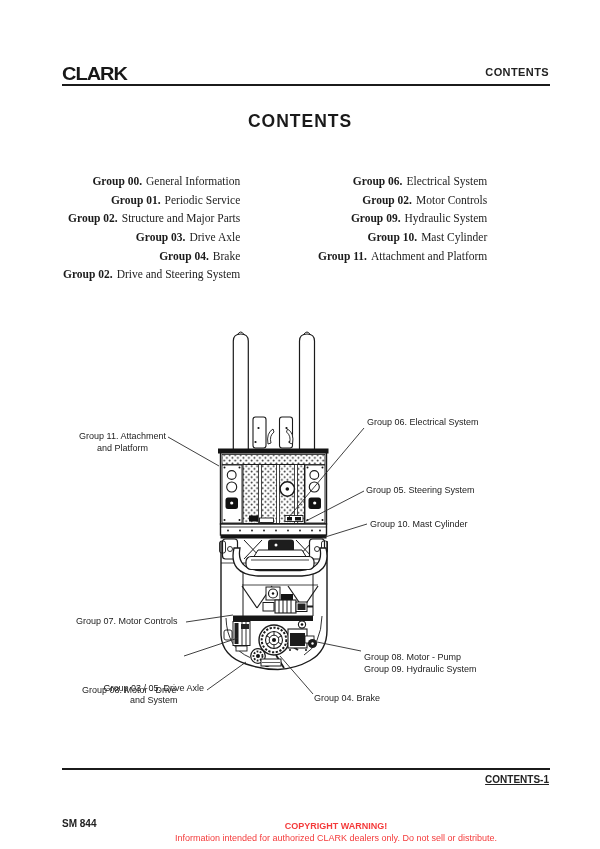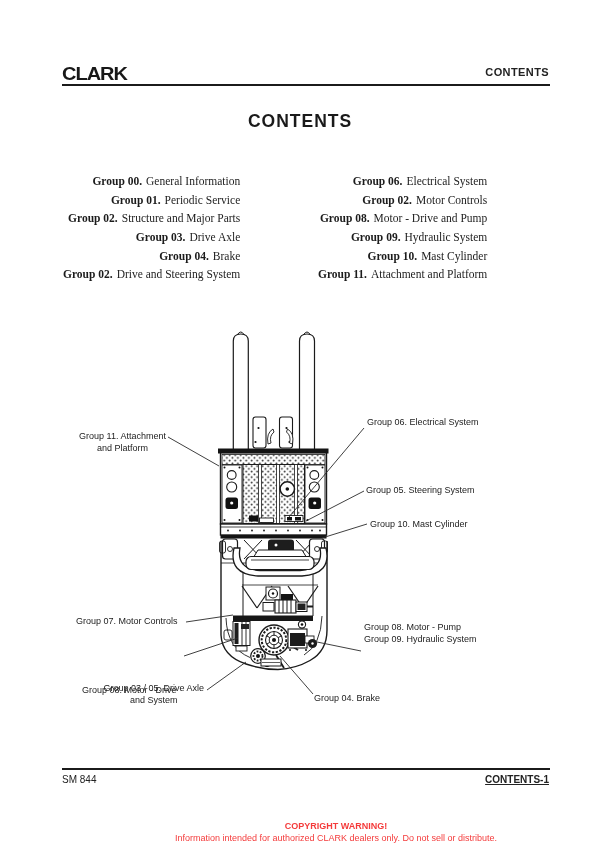--- a/index.html
+++ b/index.html
@@ -22,21 +22,21 @@
   
   .toc-col{top:172px;font-family:"Liberation Serif",serif;font-size:11.5px;color:#1c1c1c;}
   .toc-left{left:63px;}
   .toc-right{left:318px;}
   .toc-row{height:18.7px;line-height:18.7px;white-space:nowrap;text-align:right;}
   .toc-row .g{font-weight:bold;margin-right:4px;}
   
   .dlabel{font-size:9px;line-height:11.5px;color:#1c1c1c;white-space:pre-line;}
   .ra{text-align:center;}
   
-  .foot-left{left:62px;top:774px;font-size:10px;font-weight:normal;color:#222;}
+  .foot-left{left:62px;top:818px;font-size:10px;font-weight:bold;color:#222;}
   .foot-right{right:51px;top:774px;font-size:10px;font-weight:bold;color:#222;text-decoration:underline;}
   .copyright{left:0;top:821px;width:600px;text-align:center;font-size:9px;
              line-height:11.5px;color:#f43b3b;margin-left:36px;}
   .copyright .l1{font-weight:bold;}
   svg{position:absolute;left:0;top:0;}
 </style>
 </head>
 <body>
 
 <div class="page">
@@ -51,21 +51,20 @@
     <div class="toc-row"><span class="g">Group 00.</span><span>General Information</span></div>
     <div class="toc-row"><span class="g">Group 01.</span><span>Periodic Service</span></div>
     <div class="toc-row"><span class="g">Group 02.</span><span>Structure and Major Parts</span></div>
     <div class="toc-row"><span class="g">Group 03.</span><span>Drive Axle</span></div>
     <div class="toc-row"><span class="g">Group 04.</span><span>Brake</span></div>
     <div class="toc-row"><span class="g">Group 02.</span><span>Drive and Steering System</span></div>
   </div>
   <div class="abs toc-col toc-right">
     <div class="toc-row"><span class="g">Group 06.</span><span>Electrical System</span></div>
     <div class="toc-row"><span class="g">Group 02.</span><span>Motor Controls</span></div>
-    <div class="toc-row"><span class="g">Group 08.</span><span>Motor - Drive and Pump</span></div>
     <div class="toc-row"><span class="g">Group 09.</span><span>Hydraulic System</span></div>
     <div class="toc-row"><span class="g">Group 10.</span><span>Mast Cylinder</span></div>
     <div class="toc-row"><span class="g">Group 11.</span><span>Attachment and Platform</span></div>
   </div>
 
   <svg width="600" height="849" viewBox="0 0 600 849">
     <defs>
       <pattern id="dots" width="5.5" height="5.5" patternUnits="userSpaceOnUse">
         <circle cx="1.4" cy="1.4" r="0.95" fill="#2a2a2a"></circle>
         <circle cx="4.2" cy="4.2" r="0.95" fill="#2a2a2a"></circle>
@@ -246,21 +245,21 @@
 
   <div class="abs dlabel ra" style="right:434px;top:431px;">Group 11. Attachment
 and Platform</div>
   <div class="abs dlabel" style="left:367px;top:417px;">Group 06. Electrical System</div>
   <div class="abs dlabel" style="left:366px;top:485px;">Group 05. Steering System</div>
   <div class="abs dlabel" style="left:370px;top:519px;">Group 10. Mast Cylinder</div>
   <div class="abs dlabel" style="left:76px;top:616px;">Group 07. Motor Controls</div>
   <div class="abs dlabel" style="left:82px;top:651px;margin-top:34px;">Group 08. Motor - Drive</div>
   <div class="abs dlabel ra" style="right:396px;top:683px;">Group 03 / 05. Drive Axle
 and System</div>
-  <div class="abs dlabel" style="left:364px;top:622px;">Group 08. Motor - Pump
+  <div class="abs dlabel" style="left:364px;top:652px;">Group 08. Motor - Pump
 Group 09. Hydraulic System</div>
   <div class="abs dlabel" style="left:314px;top:693px;">Group 04. Brake</div>
 
   <div class="abs rule rule-bottom"></div>
   <div class="abs foot-left">SM 844</div>
   <div class="abs foot-right">CONTENTS-1</div>
 
   <div class="abs copyright">
     <div class="l1">COPYRIGHT WARNING!</div>
     <div class="l2">Information intended for authorized CLARK dealers only. Do not sell or distribute.</div>

